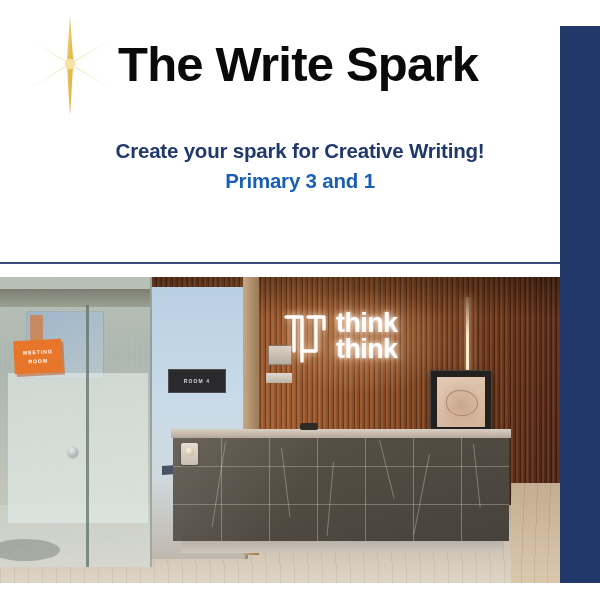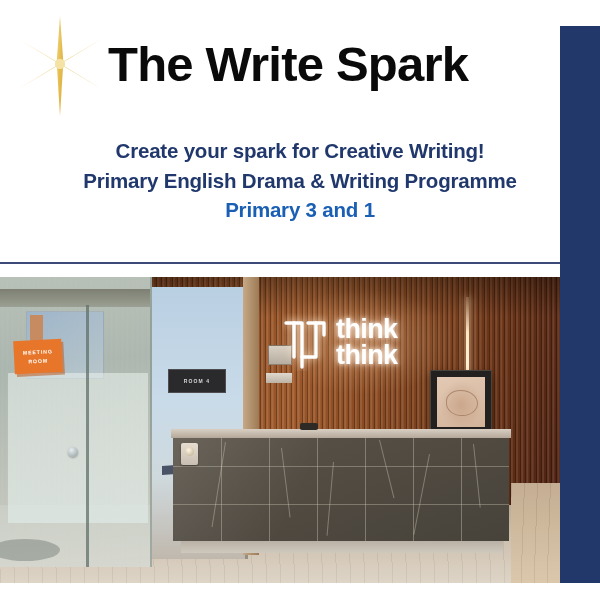--- a/index.html
+++ b/index.html
@@ -42,21 +42,21 @@
 
   .title-row {
     position: absolute;
     left: 0;
     top: 16px;
     width: 548px;
     height: 96px;
     display: flex;
     align-items: center;
     justify-content: flex-start;
-    padding-left: 8px;
+    padding-left: 18px;
     box-sizing: border-box;
   }
 
   .spark-icon {
     width: 104px;
     height: 104px;
     flex: 0 0 104px;
     margin-right: 2px;
     margin-top: 4px;
   }
@@ -315,21 +315,21 @@
     top: 96px;
     width: 26px;
     height: 10px;
     background: linear-gradient(180deg, #e0d8cc, #bdb4a6);
   }
 
   
   .neon {
     position: absolute;
     left: 282px;
-    top: 26px;
+    top: 20px;
     width: 160px;
     height: 78px;
     display: flex;
     align-items: center;
   }
   .neon-mark {
     width: 46px;
     height: 58px;
     margin-right: 8px;
     flex: 0 0 46px;
@@ -527,21 +527,20 @@
             <polygon points="90,24 53,46 10,72 47,50"></polygon>
           </g>
           <circle cx="50" cy="48" r="5" fill="#f5e3a6"></circle>
         </svg>
       </span>
       <span class="poster-title">The Write Spark</span>
     </div>
 
     <div class="subtitle-block">
       <div class="sub-line">Create your spark for Creative Writing!</div>
-      <div class="sub-line">Primary English Drama &amp; Writing Programme</div>
       <div class="sub-line accent">Primary 3 and 1</div>
     </div>
 
     <div class="divider-rule"></div>
   </div>
 
   <div class="photo">
 
     <div class="wood-wall"></div>
     <div class="wall-shadow-top"></div>

